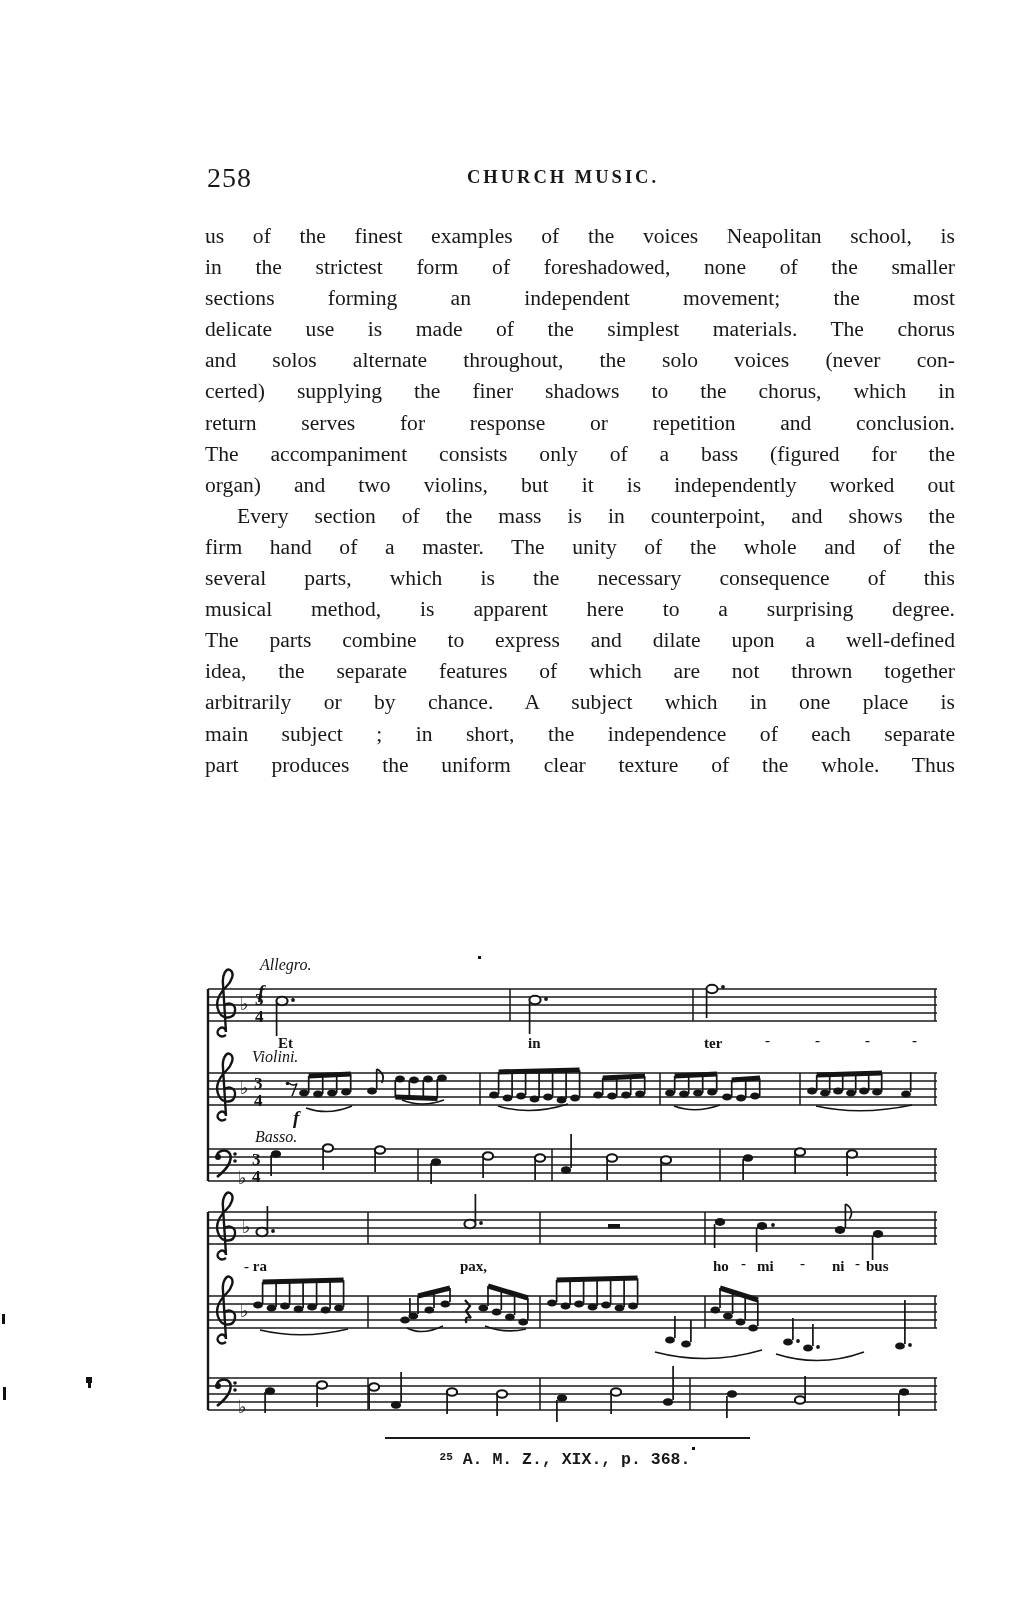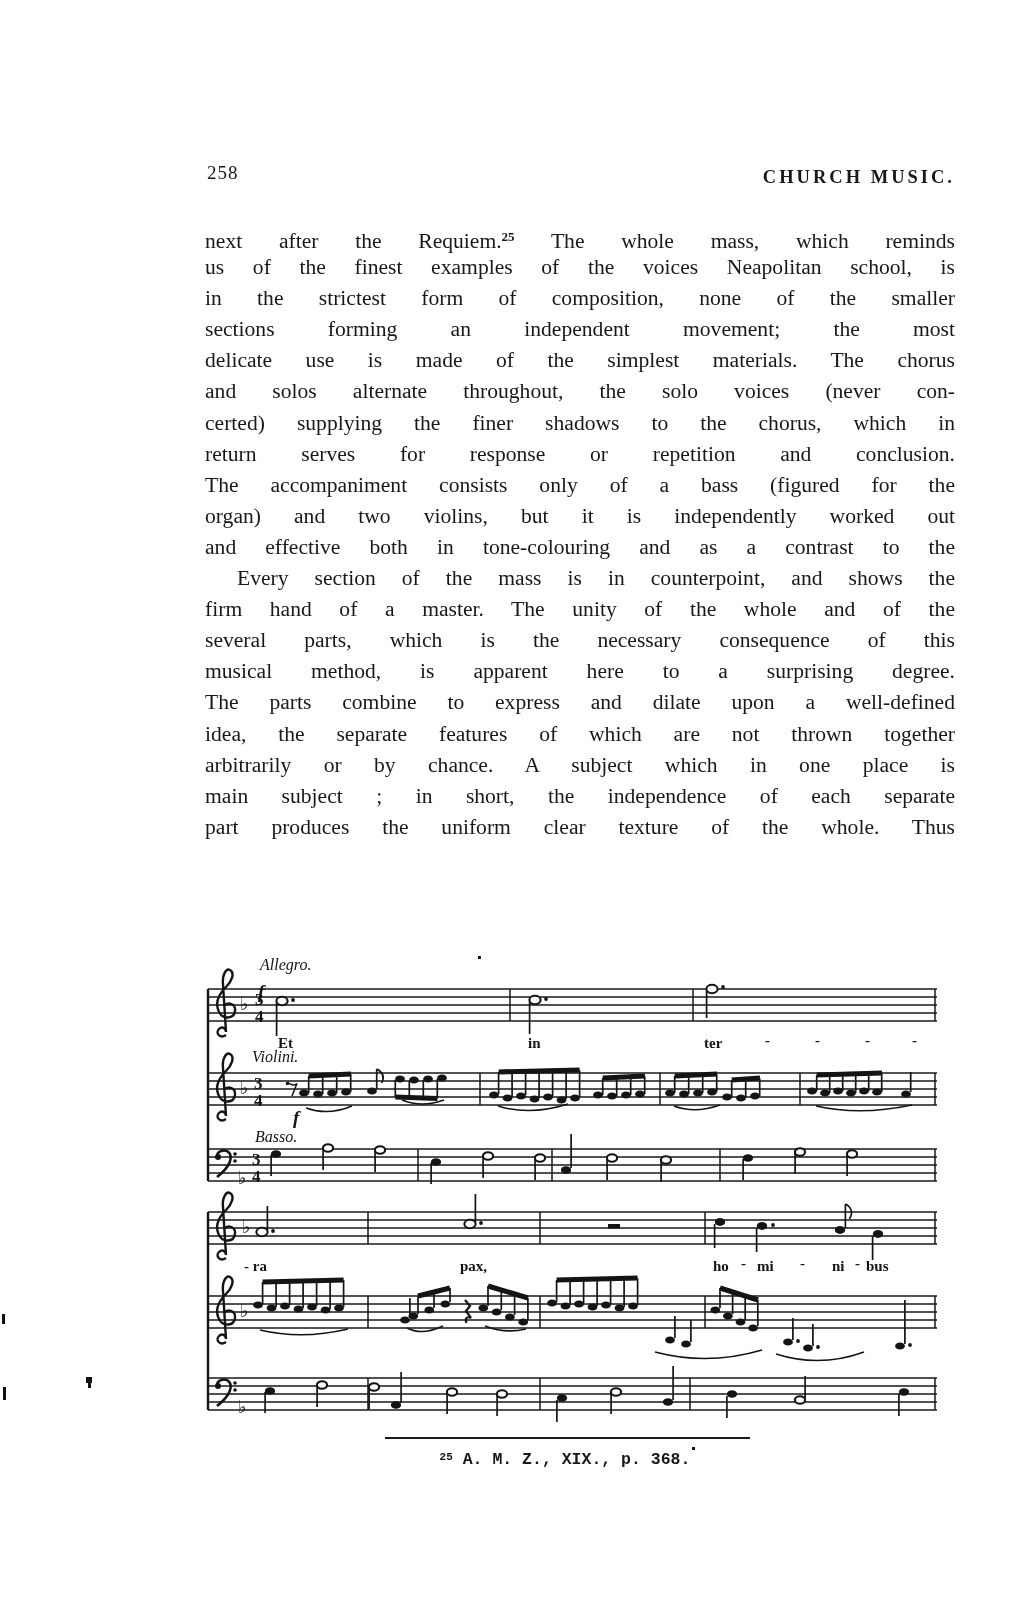--- a/index.html
+++ b/index.html
@@ -3,22 +3,22 @@
 <meta charset="utf-8">
 <style>
   html,body { margin:0; padding:0; background:#e8e8e4; }
   .page {
     position:relative; width:1034px; height:1600px; margin:0 auto;
     background:#ffffff; color:#181818;
     font-family:"Liberation Serif", serif;
     overflow:hidden;
   }
   
-  .hdr-num { position:absolute; left:207px; top:162px; font-size:19px; letter-spacing:1px; }
-  .hdr-title { position:absolute; left:205px; top:167px; width:750px; text-align:right;
+  .hdr-num { position:absolute; left:207px; top:162px; font-size:28px; letter-spacing:1px; }
+  .hdr-title { position:absolute; left:188px; top:167px; width:750px; text-align:center;
                font-size:18.5px; letter-spacing:3px; font-weight:bold; }
   
   .body-text { position:absolute; left:205px; top:221px; width:750px; font-size:21.6px; }
   .bl { height:31.1px; line-height:31.1px; text-align:justify; text-align-last:justify; overflow:visible; }
   .bl.noj { text-align-last:left; }
   .bl.indent { padding-left:32px; }
   sup.fn { font-size:13px; vertical-align:7px; font-weight:bold; letter-spacing:0; }
   
   .music { position:absolute; left:200px; top:948px; }
   .music text { fill:#141414; }
@@ -46,31 +46,29 @@
 </style>
 </head>
 <body>
 
 <div class="page">
 
   <div class="hdr-num">258</div>
   <div class="hdr-title">CHURCH MUSIC.</div>
 
   <div class="body-text">
-    <div class="bl"><span>next after the Requiem.</span><sup class="fn">25</sup><span> The whole mass, which reminds</span></div>
     <div class="bl">us of the finest examples of the voices Neapolitan school, is</div>
-    <div class="bl">in the strictest form of composition, none of the smaller</div>
+    <div class="bl">in the strictest form of foreshadowed, none of the smaller</div>
     <div class="bl">sections forming an independent movement; the most</div>
     <div class="bl">delicate use is made of the simplest materials.  The chorus</div>
     <div class="bl">and solos alternate throughout, the solo voices (never con-</div>
     <div class="bl">certed) supplying the finer shadows to the chorus, which in</div>
     <div class="bl">return serves for response or repetition and conclusion.</div>
     <div class="bl">The accompaniment consists only of a bass (figured for the</div>
     <div class="bl">organ) and two violins, but it is independently worked out</div>
-    <div class="bl">and effective both in tone-colouring and as a contrast to the</div>
     <div class="bl indent">Every section of the mass is in counterpoint, and shows the</div>
     <div class="bl">firm hand of a master.  The unity of the whole and of the</div>
     <div class="bl">several parts, which is the necessary consequence of this</div>
     <div class="bl">musical method, is apparent here to a surprising degree.</div>
     <div class="bl">The parts combine to express and dilate upon a well-defined</div>
     <div class="bl">idea, the separate features of which are not thrown together</div>
     <div class="bl">arbitrarily or by chance.  A subject which in one place is</div>
     <div class="bl">main subject ; in short, the independence of each separate</div>
     <div class="bl">part produces the uniform clear texture of the whole.  Thus</div>
   </div>

